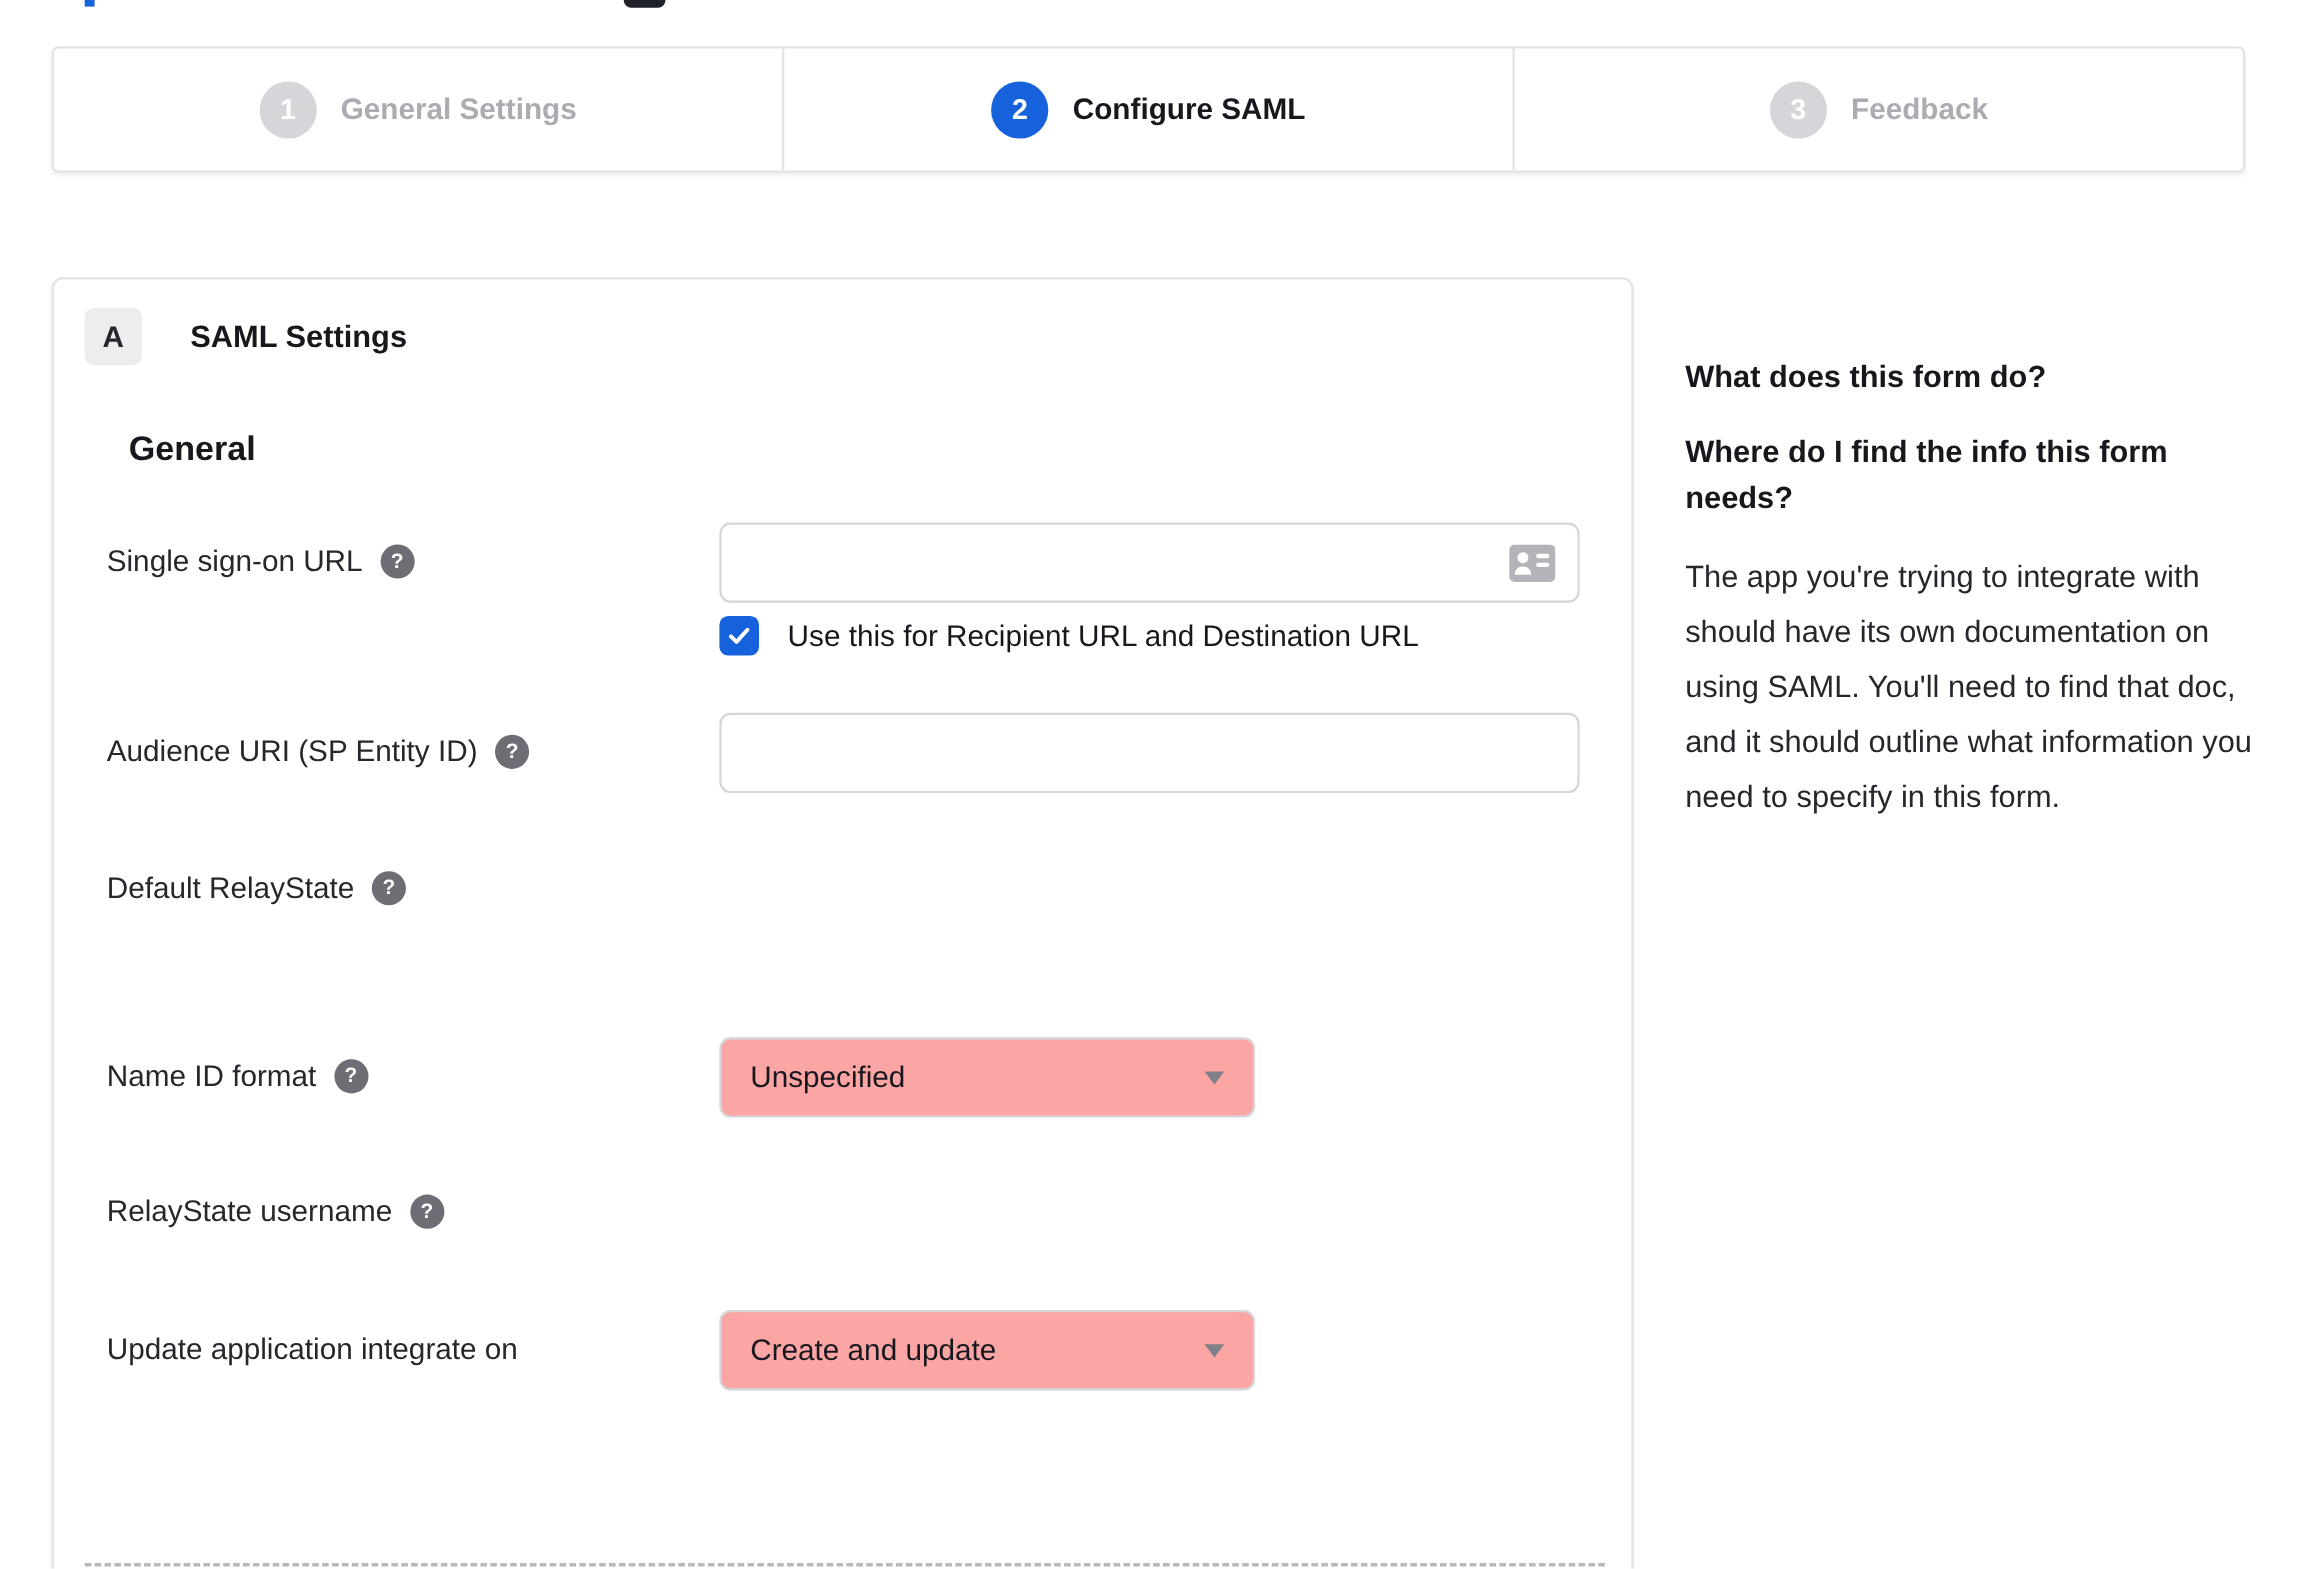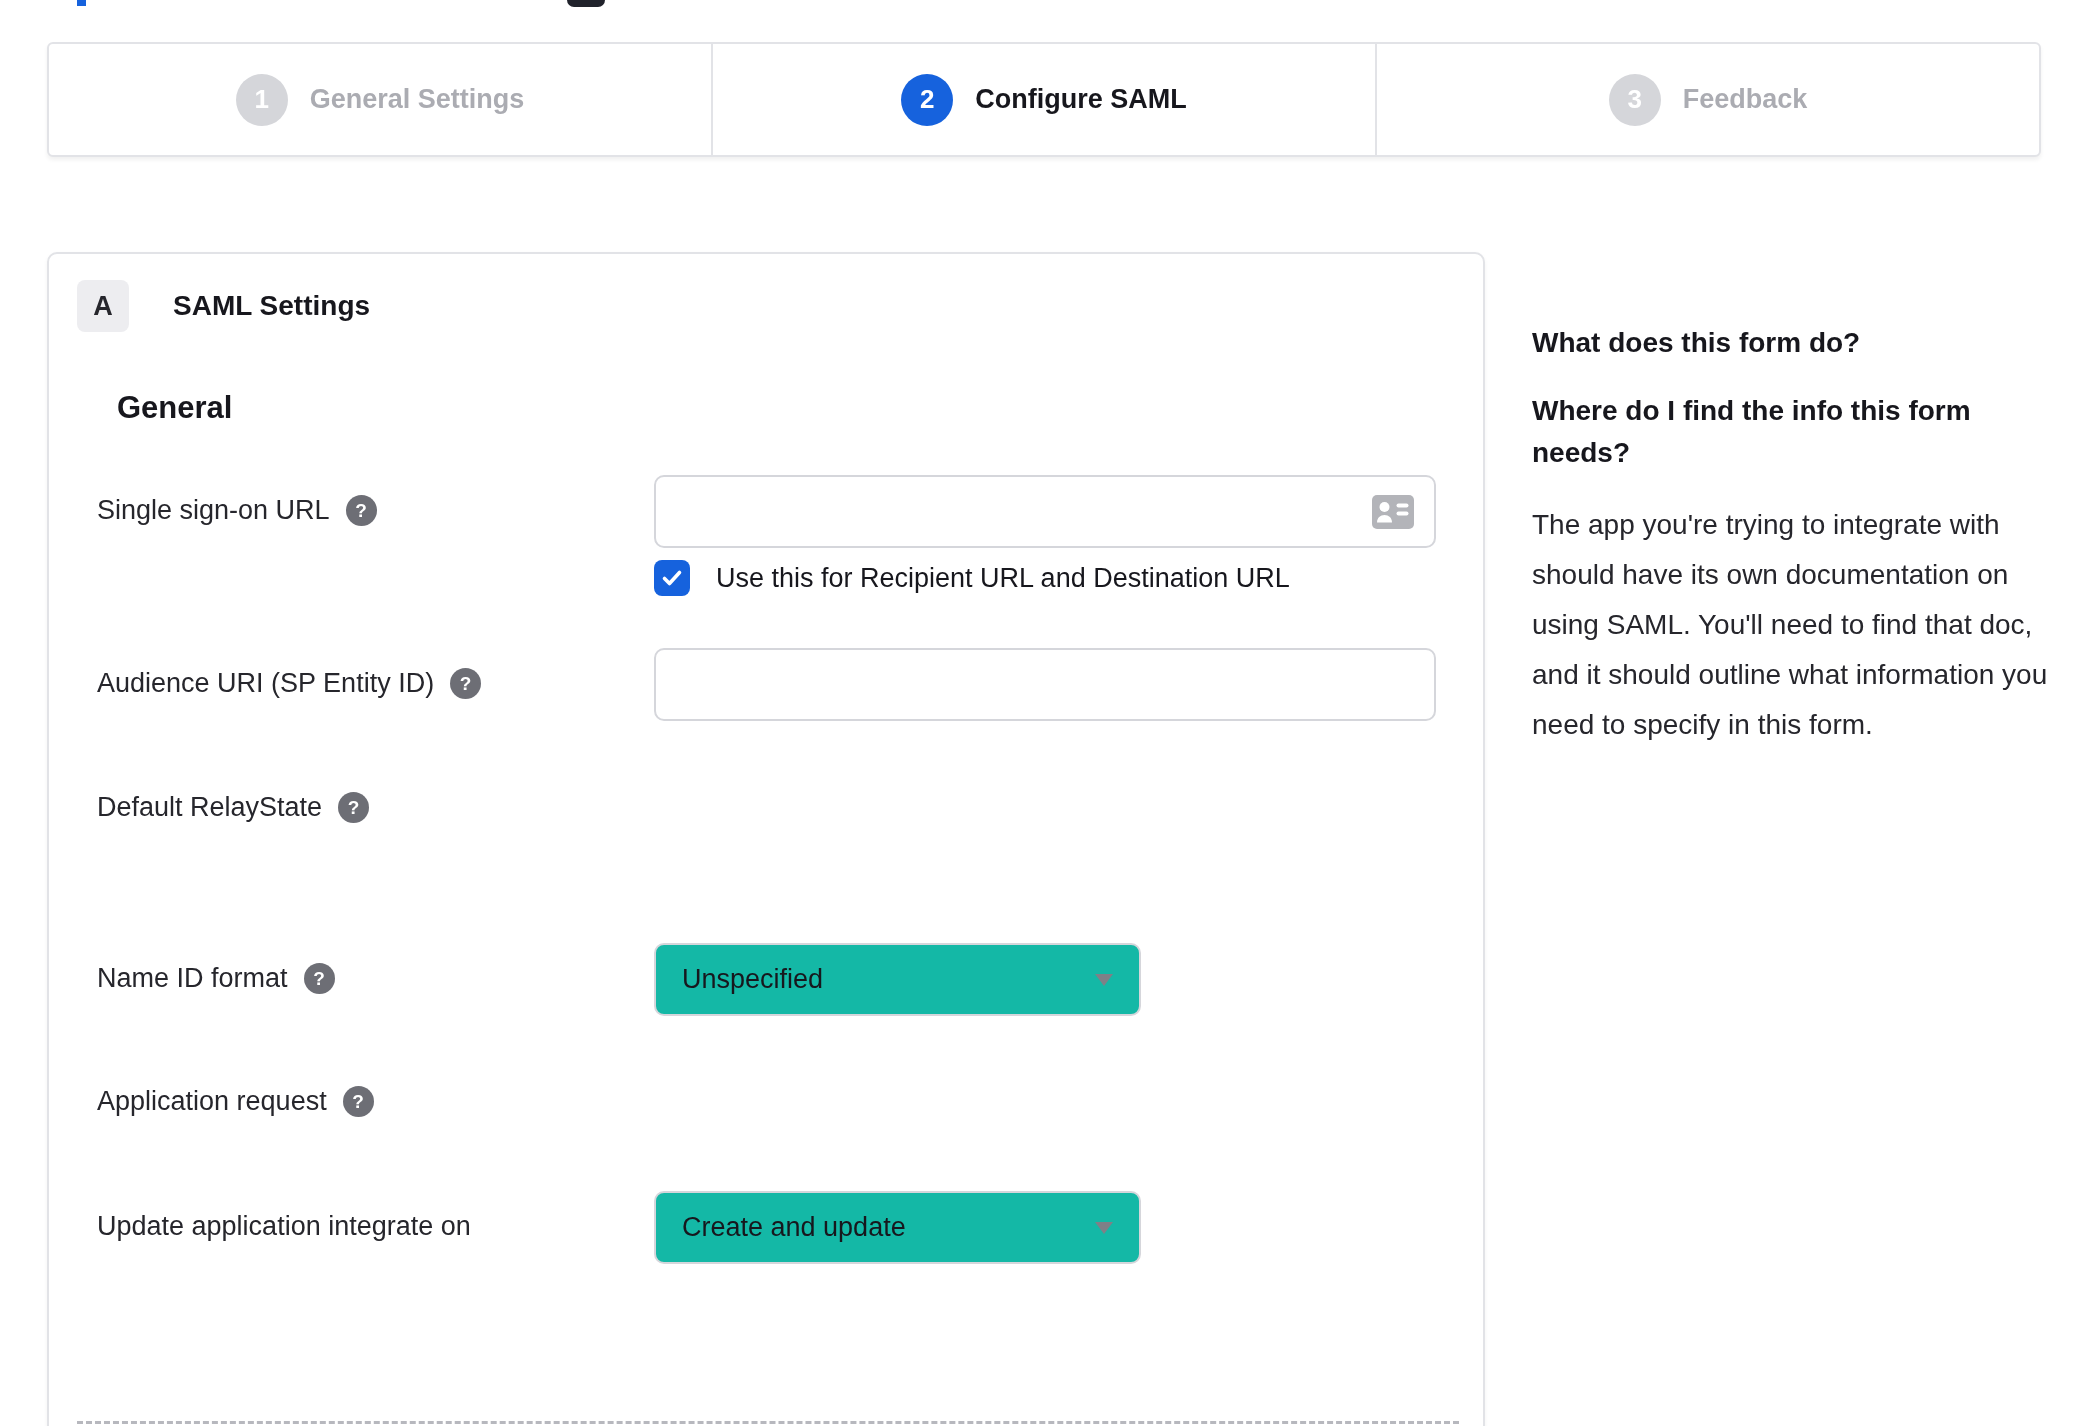--- a/index.html
+++ b/index.html
@@ -64,21 +64,21 @@
   .checkbox-row { display: flex; align-items: center; gap: 26px; }
   .checkbox {
     width: 36px; height: 36px; border-radius: 8px; background: #1662dd; flex: none;
     display: flex; align-items: center; justify-content: center; cursor: pointer;
   }
   .checkbox-label { font-size: 27px; color: #17171d; cursor: pointer; }
 
   .helper-text { margin-top: 16px; font-size: 26px; color: #8f9097; }
 
   .select {
-    width: 487px; height: 73px; border: 2px solid #d5d6db; border-radius: 10px; background: #14b8a6;
+    width: 487px; height: 73px; border: 2px solid #d5d6db; border-radius: 10px; background: #fca5a5;
     display: flex; align-items: center; justify-content: space-between; padding: 0 26px; cursor: pointer;
   }
   .select-value { font-size: 27px; color: #17171d; }
   .select-caret {
     width: 0; height: 0; border-left: 9px solid transparent; border-right: 9px solid transparent;
     border-top: 12px solid #7f8087; flex: none;
   }
 
   .advanced-row { position: absolute; left: 48px; top: 1085px; width: 1340px; text-align: right; }
   .advanced-link { font-size: 27px; font-weight: 500; color: #1662dd; text-decoration: none; cursor: pointer; }
@@ -180,21 +180,21 @@
       <span class="help-icon">?</span>
     </div>
     <div class="select">
       <span class="select-value">Unspecified</span>
       <span class="select-caret"></span>
     </div>
   </div>
 
   <div class="form-row" id="row-appuser">
     <div class="label-col">
-      <span class="form-label">Application request</span>
+      <span class="form-label">RelayState username</span>
       <span class="help-icon">?</span>
     </div>
   </div>
 
   <div class="form-row" id="row-update">
     <div class="label-col">
       <span class="form-label">Update application integrate on</span>
     </div>
     <div class="select">
       <span class="select-value">Create and update</span>

